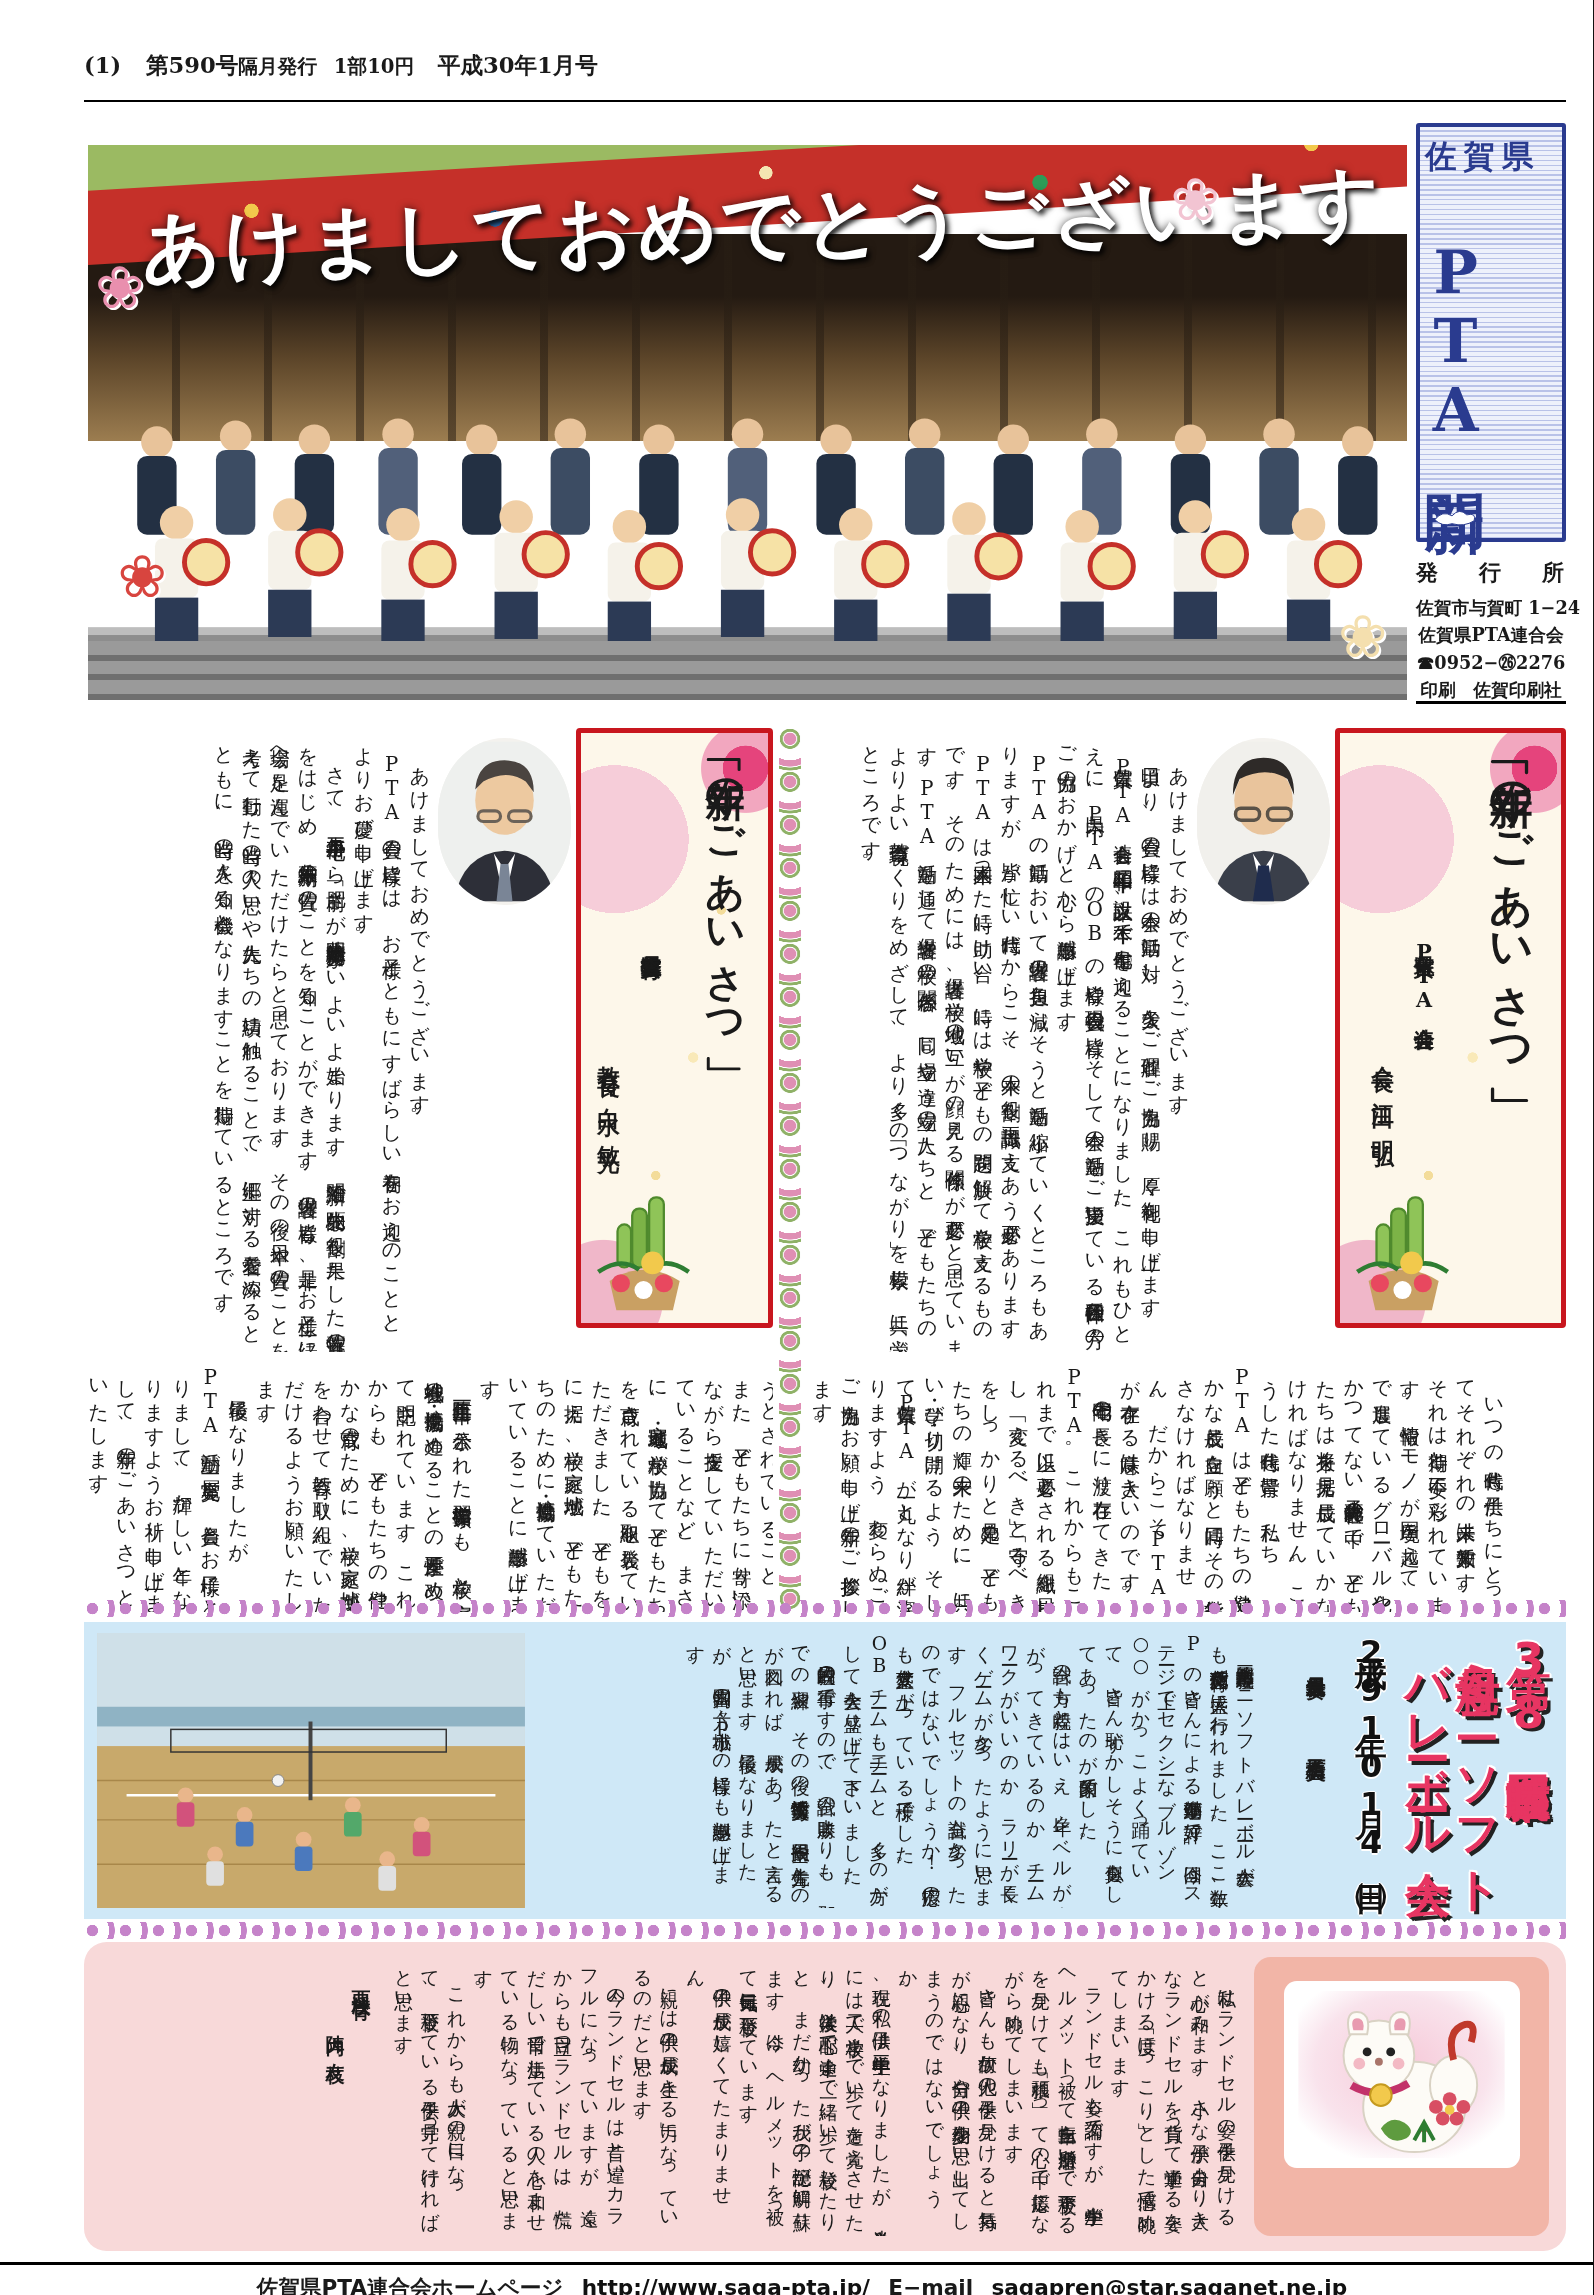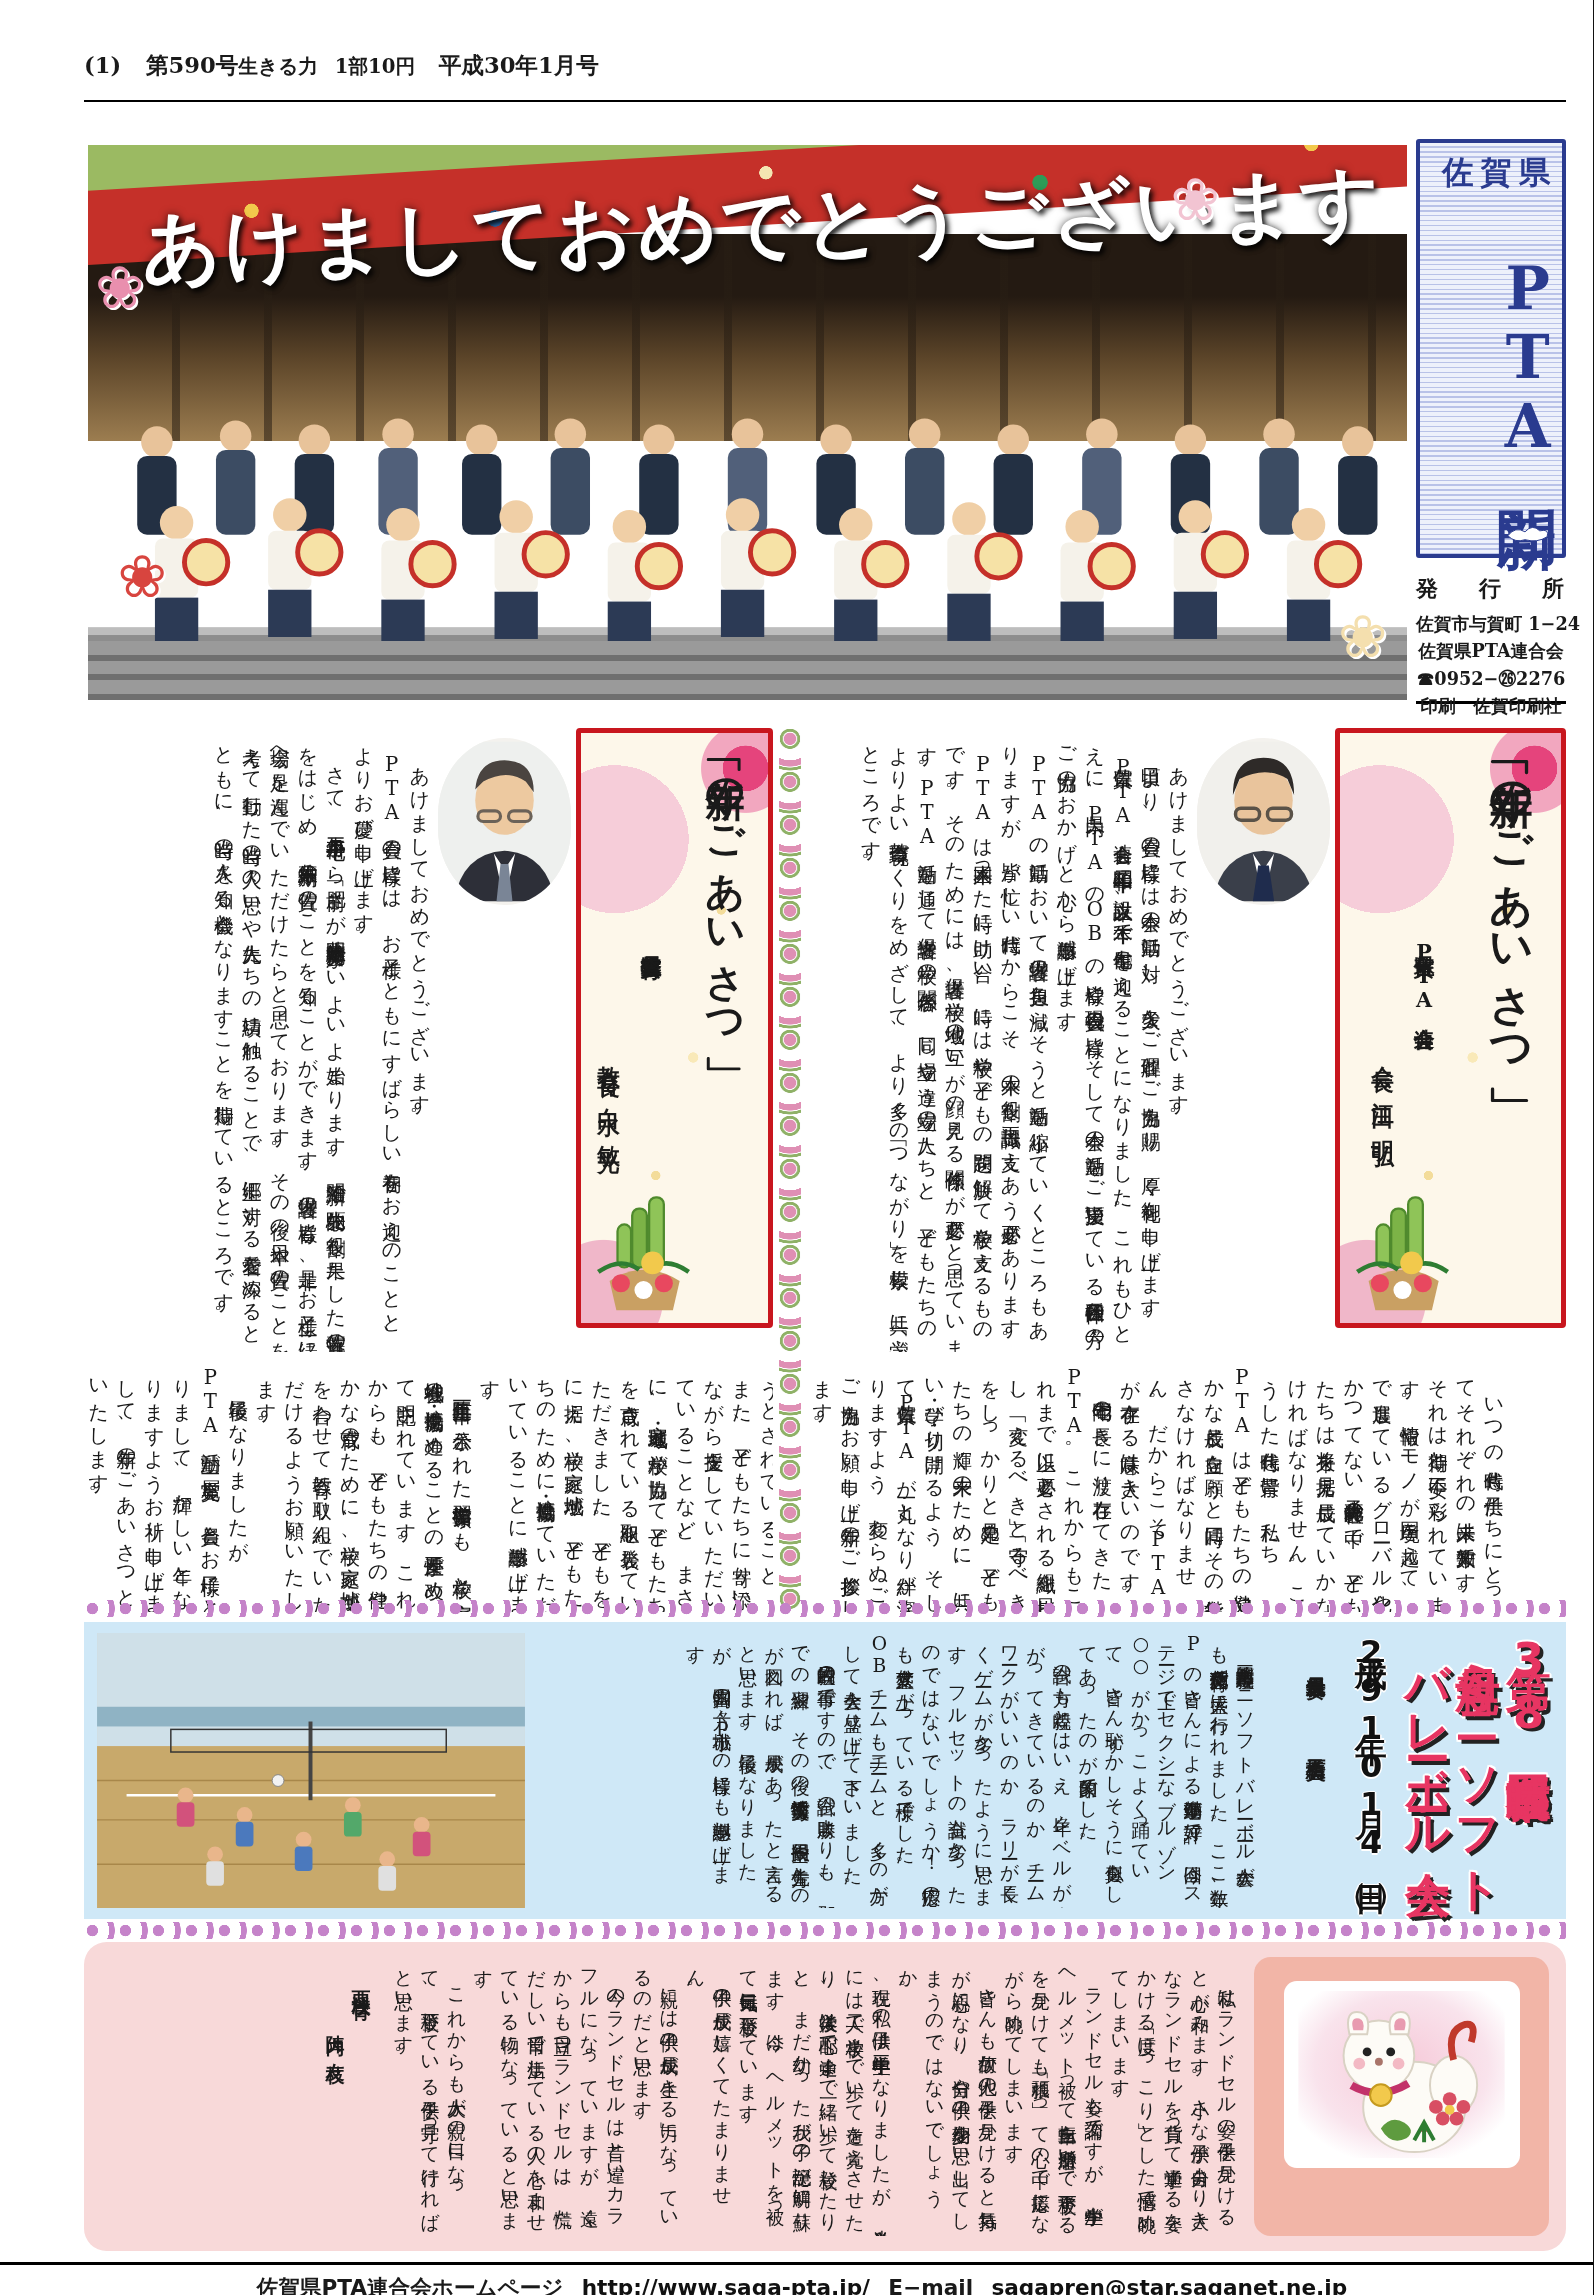--- a/index.html
+++ b/index.html
@@ -50,21 +50,21 @@
     font-size:78px; font-weight:bold; color:#fff; transform:rotate(-2.2deg);
     text-shadow:0 0 8.9px rgba(0,0,0,.65), 3px 3.9px 4.9px rgba(0,0,0,.8);
     letter-spacing:3px; white-space:nowrap; }
   .plum { position:absolute; font-size:59px; color:#e98fae; text-shadow:2px 2px 0 #fff; }
 
   
   .logo-col { position:absolute; top:123px; left:1416px; width:150px; height:581px;
     border-bottom:3.9px solid #000; }
   .logo-box { width:100%; height:419px; border:4.9px solid #2a3b8f; border-radius:3px; padding:8.9px 4.9px;
     background:repeating-linear-gradient(180deg,#eef1fb 0 3.4px,#b9c2e8 3.4px 4.9px);
-    display:flex; flex-direction:column; align-items:flex-end; justify-content:space-between;margin-top:16px; }
+    display:flex; flex-direction:column; align-items:flex-start; justify-content:space-between; }
   .logo-box .pref { font-size:31.5px; font-weight:bold; color:#2a3b8f; letter-spacing:6.9px; white-space:nowrap; }
   .logo-box .nm  { font-size:59px; font-weight:bold; color:#2a3b8f; line-height:1.02;
                    writing-mode:vertical-rl; text-orientation:upright; }
   .pubinfo { margin-top:12.8px; text-align:center; font-weight:bold; }
   .pubinfo .h { font-size:22px; letter-spacing:16.7px; margin-bottom:4.9px; }
   .pubinfo div { font-size:17.7px; line-height:1.55; white-space:nowrap; }
 
   
   .articles { position:absolute; top:728px; left:84px; width:1482px; height:886px; }
   .art-divider { position:absolute; left:695px; top:0; width:21.6px; height:100%;
@@ -158,21 +158,21 @@
 <body>
 
 <div class="page">
 
   <div class="masthead">
     <div class="issue">
       <span>(1)</span>
       <span style="margin-left:17px">第590号</span>
     </div>
     <div class="pub">
-      <span>生きる力</span>
+      <span>隔月発行</span>
       <span style="margin-left:9.8px">1部10円</span>
       <span style="margin-left:16.7px;font-size:22.6px">平成30年1月号</span>
     </div>
   </div>
 
   <div class="banner">
     <div class="building"></div>
     <svg class="crowd" viewBox="0 0 1340 320" preserveAspectRatio="none">
       <rect x="0" y="250" width="1340" height="70" fill="#8d8d8d"></rect>
       <rect x="0" y="246" width="1340" height="8" fill="#bdbdbd"></rect>

